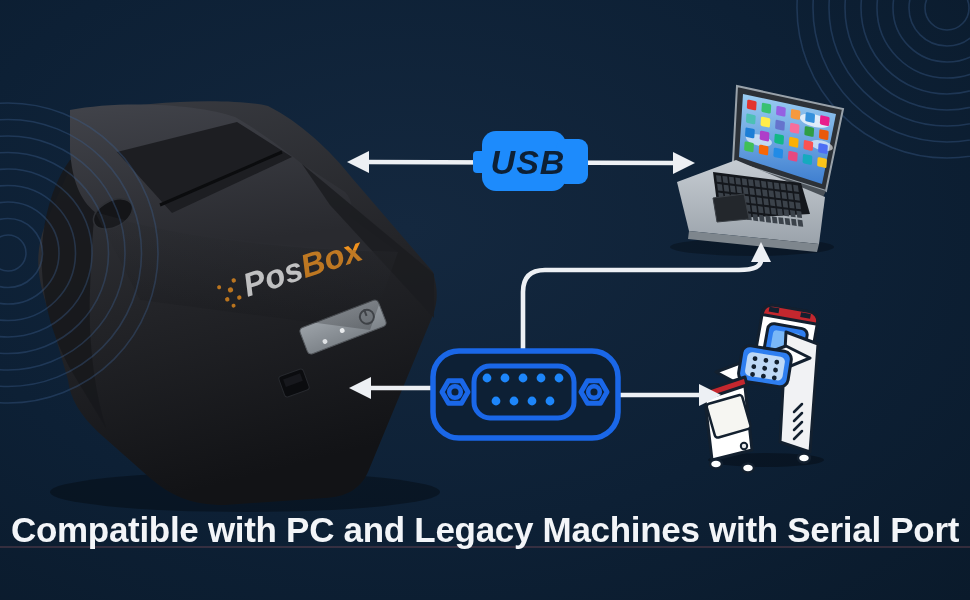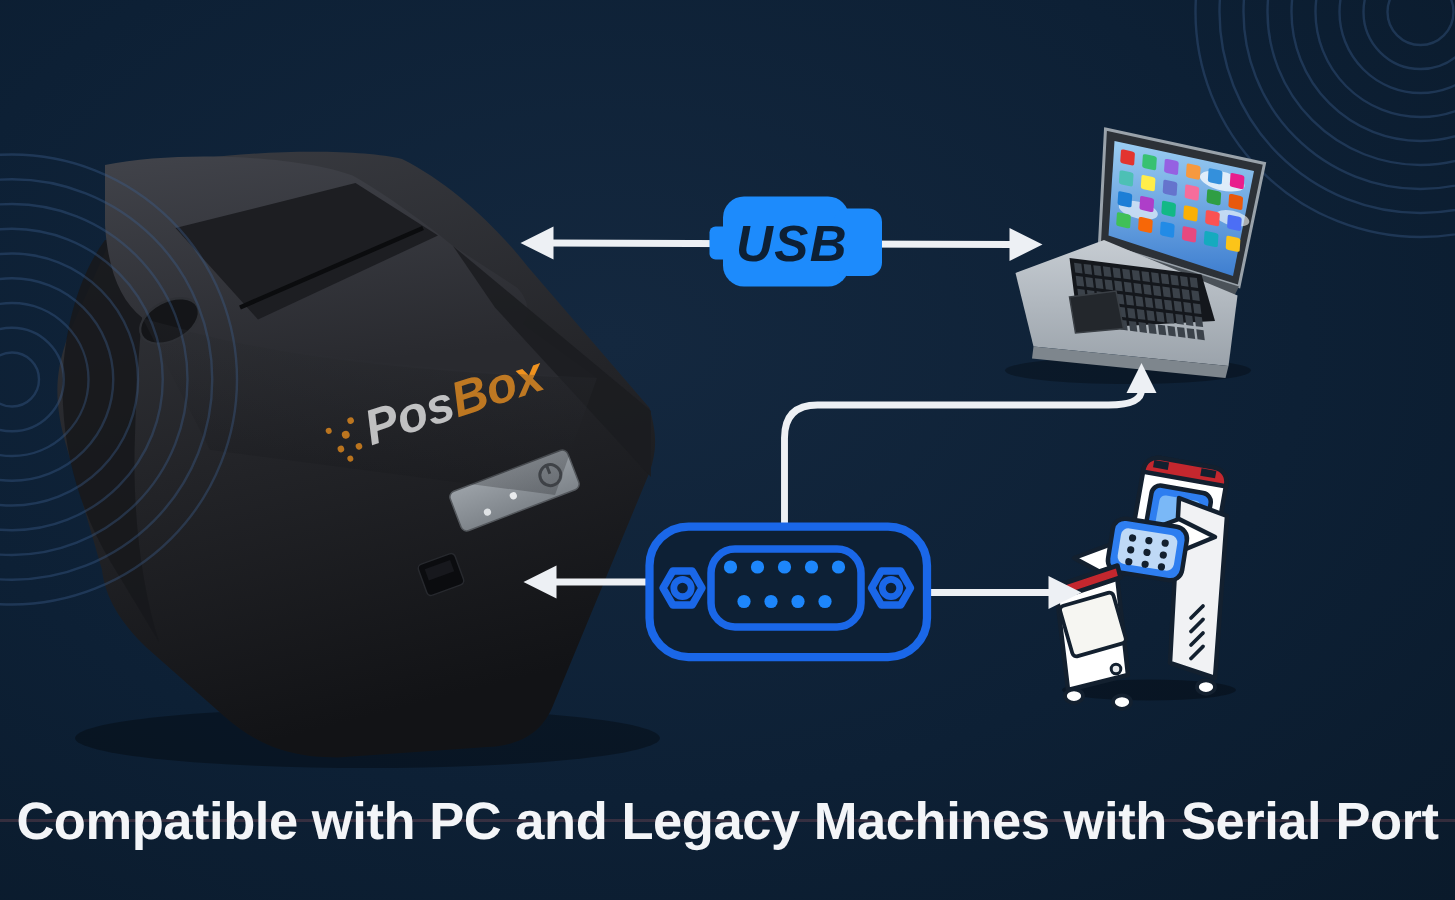--- a/index.html
+++ b/index.html
@@ -21,21 +21,21 @@
   .usb-body{fill:var(--c-usb_blue);}
   .usb-text{fill:var(--c-bg);font:italic 700 34px "Liberation Sans",sans-serif;letter-spacing:1px;}
   .ser{stroke:var(--c-serial_stroke);fill:none;stroke-linejoin:round;}
   .ser-bgfill{fill:var(--c-bg);}
   .dot{fill:var(--c-serial_dot);}
   .navy-stroke{stroke:var(--c-outline_navy);stroke-linejoin:round;stroke-linecap:round;}
   .white-part{fill:#ffffff;}
   .logo-pos{fill:var(--c-logo_white);font:italic 700 33px "Liberation Sans",sans-serif;}
   .logo-box{fill:var(--c-logo_orange);}
   .logo-dot{fill:var(--c-logo_orange);}
-  #caption-wrap{position:absolute;left:0;right:0;top:528px;text-align:center;}
+  #caption-wrap{position:absolute;left:0;right:0;top:510px;text-align:center;}
   #caption-line{position:absolute;left:0;right:0;top:546px;height:2px;background:rgba(150,85,95,.30);}
   #caption{position:relative;color:var(--c-caption_text);font-weight:700;font-size:35px;letter-spacing:-0.3px;}
 </style>
 </head>
 <body>
 
 <div id="stage">
   <svg id="scene" width="970" height="600" viewBox="0 0 970 600">
     <defs>
       <linearGradient id="printGrad" x1="0" y1="0" x2="0.25" y2="1">

